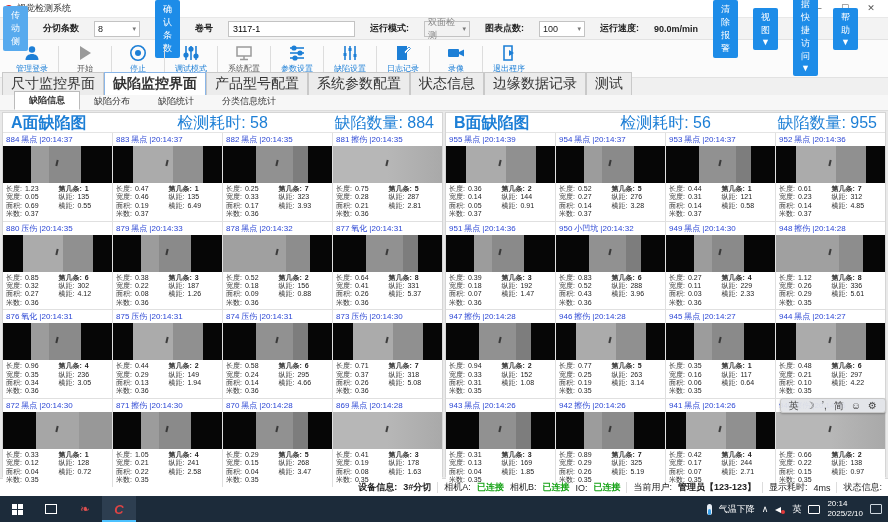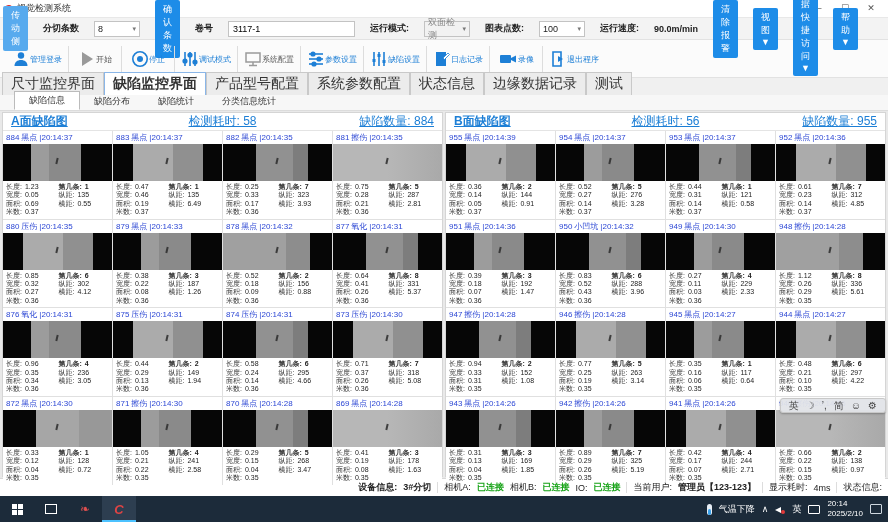--- a/index.html
+++ b/index.html
@@ -19,37 +19,37 @@
   .btn-side { background:#57aaee; }
   .tb-label { font-size:9px; color:#222; font-weight:bold; white-space:nowrap; }
   .tb-value { font-size:9px; color:#222; font-weight:bold; white-space:nowrap; }
   .sel { background:#fff; border:1px solid #c3c3c3; height:16px; display:flex; align-items:center; font-size:9px; padding:0 3px; min-width:46px; justify-content:space-between; }
   .sel.disabled { background:#f2f2f2; color:#888; }
   .sel .arr { color:#777; font-size:7px; margin-left:4px; }
   .inp { background:#fff; border:1px solid #c3c3c3; height:16px; font-size:9px; padding:0 4px; width:225px; font-family:inherit; }
   .spacer { flex:1; }
   
   .toolbar2 { height:38px; background:#fbfbfb; display:flex; align-items:center; padding:0 6px; border-bottom:1px solid #e2e2e2; }
-  .action { display:flex; flex-direction:row; align-items:center; justify-content:center; min-width:52px; padding:1px 6px; cursor:default; }
+  .action { display:flex; flex-direction:column; align-items:center; justify-content:center; min-width:52px; padding:1px 6px; cursor:default; }
   .action .ico { height:19px; display:flex; align-items:center; }
   .action .lbl { font-size:8px; margin-top:1px; }
   .action.blue .lbl { color:#1d7fd6; }
   .action.gray .lbl { color:#555; }
   .vsep { width:1px; height:26px; background:#ddd; }
   
   .maintabs { height:17px; display:flex; align-items:flex-end; background:#f0f0f0; padding-left:2px; }
   .mtab { font-size:14px; padding:2px 8px; border:1px solid #c9c9c9; border-bottom:none; background:#ececec; color:#333; margin-right:0; }
   .mtab.active { background:#fff; border-color:#8ab6e8; font-weight:bold; }
   .subtabs { height:16px; display:flex; align-items:flex-end; background:#f7f7f7; padding-left:14px; border-bottom:1px solid #dcdcdc; }
   .stab { font-size:9px; padding:2px 14px; color:#333; }
-  .stab.active { border:1px solid #bbb; border-bottom:1px solid #fff; background:#fff; font-weight:normal; }
+  .stab.active { border:1px solid #bbb; border-bottom:1px solid #fff; background:#fff; font-weight:bold; }
   
   .panels { height:367px; display:flex; gap:2px; padding:1px 2px; background:#e9e9e9; }
   .panel { flex:1; background:#fff; border:1px solid #d5d5d5; display:flex; flex-direction:column; }
-  .panel-header { height:20px; display:flex; align-items:center; padding:0 8px; border-bottom:1px solid #e4e4e4; color:#1d7fd6; font-size:12px;text-decoration:underline; }
+  .panel-header { height:20px; display:flex; padding:0 8px; border-bottom:1px solid #e4e4e4; color:#1d7fd6; font-size:16px; }
   .panel-header .ptitle { font-weight:bold; flex:1; }
   .panel-header .ptime { flex:1; text-align:center; }
   .panel-header .pcount { flex:1; text-align:right; }
   .grid { flex:1; display:grid; grid-template-columns:repeat(4,1fr); grid-template-rows:repeat(4,1fr); gap:1px; background:#e0e0e0; }
   .cell { background:#fff; display:flex; flex-direction:column; overflow:hidden; }
   .cell-head { height:13px; font-size:8px; color:#2b46d4; white-space:nowrap; padding:1px 3px; overflow:hidden; }
   .cell-head .ctype { margin:0 2px; }
   .cell-img { height:37px; position:relative; background:#9a9a9a; }
   .cell-img::after { content:""; position:absolute; left:49%; top:38%; width:2px; height:6px; background:#2a2a2a; transform:rotate(14deg); opacity:.85; }
   .img-e1 { background:linear-gradient(90deg,#060606 0 26%,#9c9c9c 26% 42%,#8a8a8a 42% 72%,#060606 72% 100%); }

